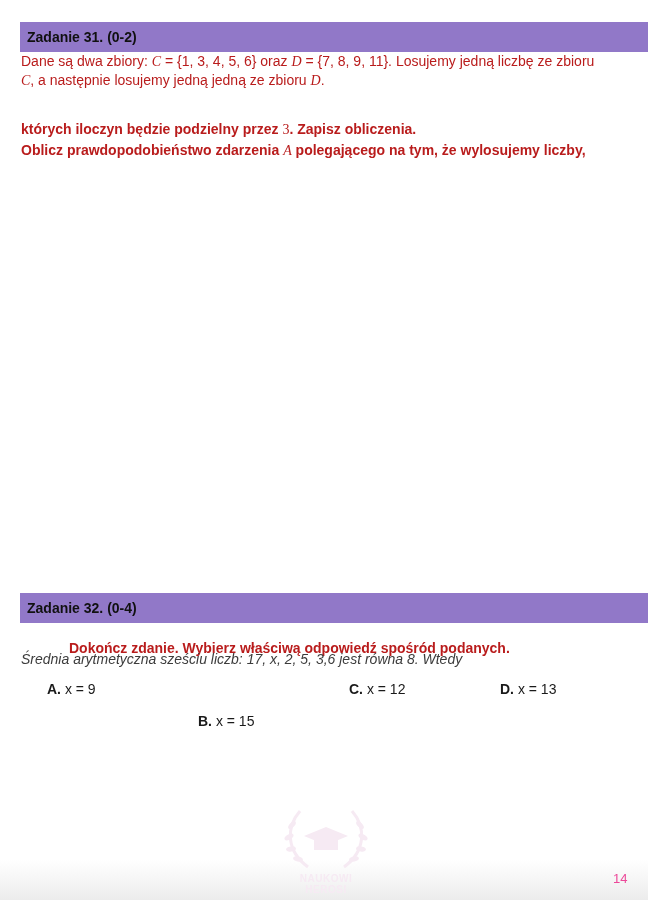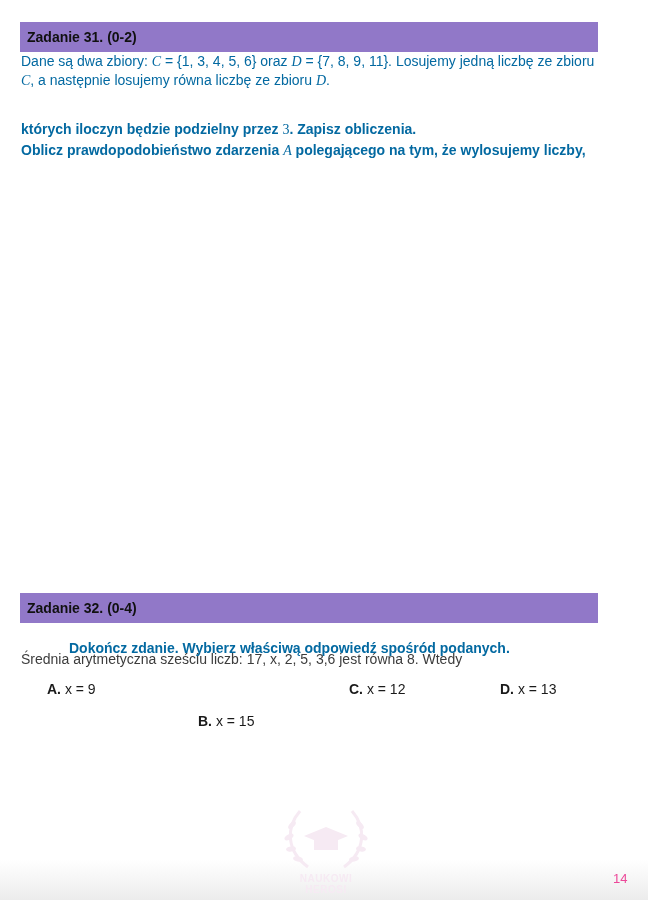--- a/index.html
+++ b/index.html
@@ -7,29 +7,29 @@
       width: 648px; height: 900px; position: relative; overflow: hidden;
       background: #ffffff;
       font-family: "Liberation Sans", sans-serif;
       color: #111;
     }
     .page-bottom-shade {
       position: absolute; left: 0; right: 0; bottom: 0; height: 40px;
       background: linear-gradient(to bottom, rgba(255,255,255,0) 0%, #ececec 100%);
     }
     .task-header {
-      position: absolute; left: 20px; width: 578px; height: 30px;
+      position: absolute; left: 20px; width: 628px; height: 30px;
       background: #9178c8;
       box-sizing: border-box;
       padding-left: 7px;
       display: flex; align-items: center;
       font-weight: bold; font-size: 14px; color: #111;
     }
     .text {
-      position: absolute; left: 21px; font-size: 14px; line-height: 20px; color: #0369a1;
+      position: absolute; left: 21px; font-size: 14px; line-height: 20px; color: #b91c1c;
       white-space: nowrap;
     }
     .bold { font-weight: bold; }
     .math { font-family: "Liberation Serif", serif; font-style: italic; }
     .math-up { font-family: "Liberation Serif", serif; }
     .grey { color: #3c3c3c; }
     .answers { position: absolute; top: 681px; left: 0; width: 648px; height: 20px; font-size: 14px; padding-left: 46px; }
     .answer { position: absolute; top: 0; white-space: nowrap; cursor: pointer; color: #1a1a1a; }
     .answer .letter { font-weight: bold; }
     .page-number { position: absolute; left: 613px; top: 871px; font-size: 13px; color: #ec4899; text-align: right; }
@@ -48,40 +48,40 @@
 
 <div class="task-header" style="top:22px;">
   <span>Zadanie 31. (0-2)</span>
 </div>
 
 <div class="text" style="top:51px;">
   <span>Dane są dwa zbiory: </span><span class="math">C</span><span> = {1, 3, 4, 5, 6} oraz </span><span class="math">D</span><span> = {7, 8, 9, 11}. Losujemy jedną liczbę ze zbioru</span>
 </div>
 
 <div class="text" style="top:70px;">
-  <span class="math">C</span><span>, a następnie losujemy równa liczbę ze zbioru </span><span class="math">D</span><span>.</span>
+  <span class="math">C</span><span>, a następnie losujemy jedną jedną ze zbioru </span><span class="math">D</span><span>.</span>
 </div>
 
 <div class="text bold" style="top:100px;margin-top:40px;">
   <span>Oblicz prawdopodobieństwo zdarzenia </span><span class="math" style="font-weight:normal;">A</span><span> polegającego na tym, że wylosujemy liczby,</span>
 </div>
 
 <div class="text bold" style="top:119px;">
   <span>których iloczyn będzie podzielny przez </span><span class="math-up" style="font-weight:normal;">3</span><span>. Zapisz obliczenia.</span>
 </div>
 
 <div style="position:absolute; left:20px; top:145px; width:609px; height:440px;"></div>
 
 <div class="task-header" style="top:593px;">
   <span>Zadanie 32. (0-4)</span>
 </div>
 
 <div class="text bold" style="top:638px;padding-left:48px;">Dokończ zdanie. Wybierz właściwą odpowiedź spośród podanych.</div>
 
-<div class="text grey" style="top:649px;">Średnia arytmetyczna sześciu liczb:  17, x, 2, 5, 3,6  jest równa 8. Wtedy</div>
+<div class="text grey" style="top:649px;font-style:italic;">Średnia arytmetyczna sześciu liczb:  17, x, 2, 5, 3,6  jest równa 8. Wtedy</div>
 
 <div class="answers">
   <div class="answer" style="left:47px;">
     <span class="letter">A.</span><span> x = 9</span>
   </div>
   <div class="answer" style="left:198px;margin-top:32px;">
     <span class="letter">B.</span><span> x = 15</span>
   </div>
   <div class="answer" style="left:349px;">
     <span class="letter">C.</span><span> x = 12</span>

